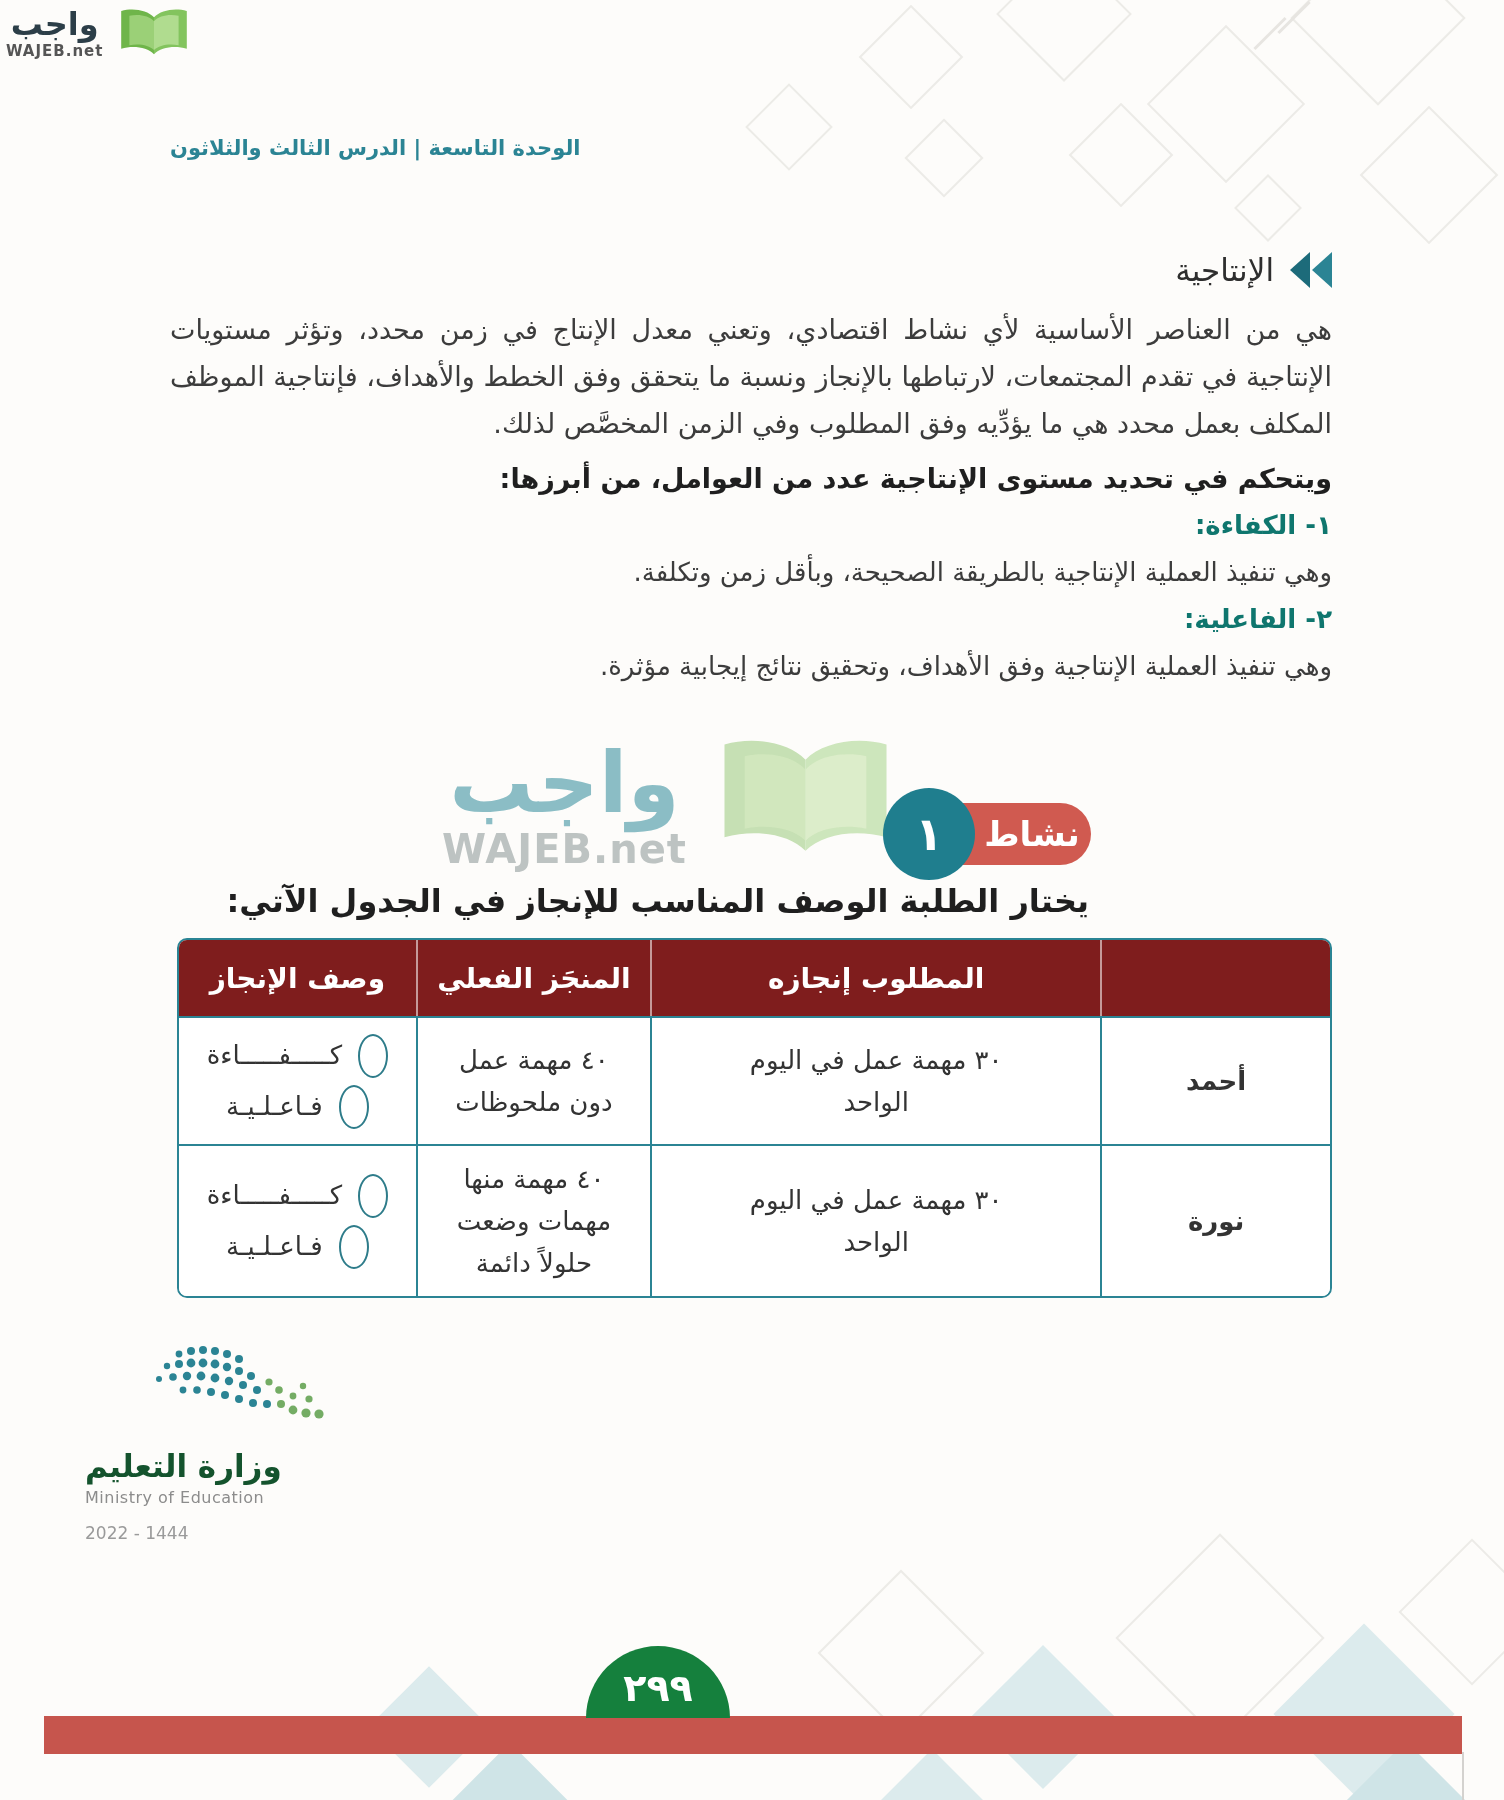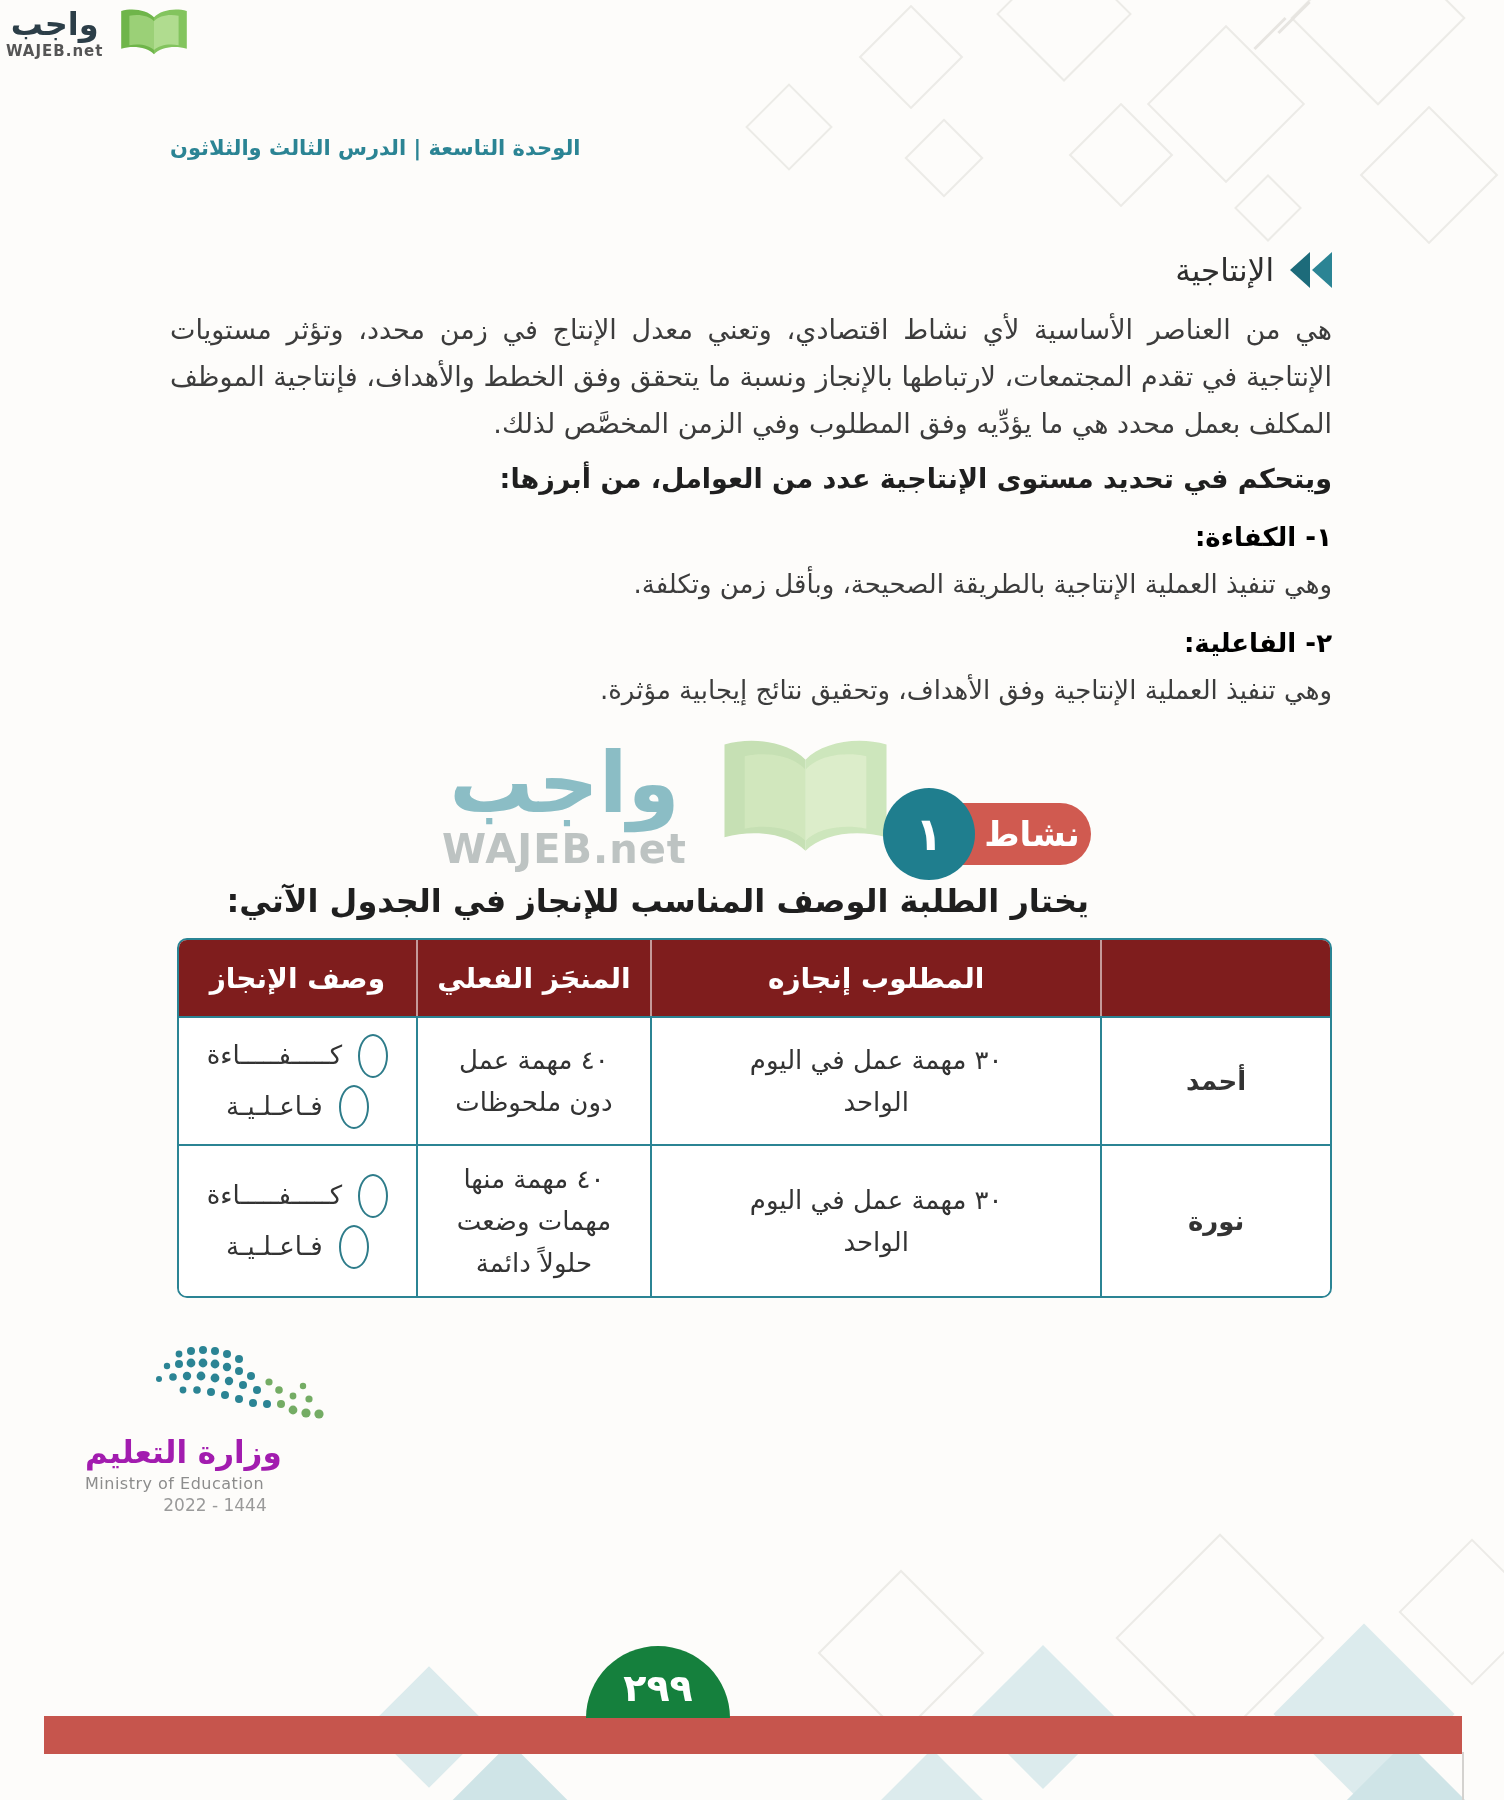--- a/index.html
+++ b/index.html
@@ -25,21 +25,21 @@
   .lesson-header { position:absolute; left:170px; top:136px; font-size:21px; font-weight:bold; color:#2b8494; z-index:2; white-space:nowrap; }
 
   
   .section-head { position:absolute; right:172px; top:252px; display:flex; align-items:center; gap:14px; z-index:2; }
   .section-head h1 { font-size:31px; font-weight:normal; color:#2e2e2e; }
   .chev { display:inline-flex; }
 
   .body-text { position:absolute; right:172px; top:306px; width:1162px; z-index:2; font-size:27px; line-height:47px; }
   .body-text .par { text-align:justify; color:#3c3c3c; }
   .bold-line { font-weight:bold; color:#1f1f1f; margin-top:8px; }
-  .factor-title { font-weight:bold; color:#000000; font-size:26px; margin-top:12px; }
+  .factor-title { font-weight:bold; color:#0f766e; font-size:26px; margin-top:0; }
   .factor-text { color:#3c3c3c; font-size:26px; }
 
   
   .watermark { position:absolute; left:442px; top:736px; display:flex; direction:ltr; align-items:center; gap:16px; opacity:0.55; z-index:1; }
   .wm-text { text-align:center; }
   .wm-ar { font-size:84px; font-weight:bold; color:#2f8b9b; line-height:86px; }
   .wm-en { font-size:40px; font-weight:bold; color:#8a9595; letter-spacing:1px; }
 
   
   .activity-badge { position:absolute; left:883px; top:788px; width:208px; height:92px; z-index:2; }
@@ -65,23 +65,23 @@
   .req-cell { padding:0 72px; }
   .act-cell { padding:0 16px; }
   .desc-cell { padding:6px 10px; }
   .option-row { display:flex; align-items:flex-start; justify-content:center; gap:16px; margin:7px 0; }
   .oval { width:30px; height:44px; border:2px solid #2e7c8a; border-radius:50%; background:#fff; flex:0 0 auto; cursor:pointer; }
   .option-label { font-size:26px; color:#333; }
 
   
   .moe { position:absolute; left:85px; top:1342px; width:260px; direction:ltr; text-align:left; z-index:5; }
   .moe-dots { margin-left:58px; }
-  .moe-ar { font-size:31px; font-weight:bold; color:#a21caf; margin-top:2px; }
+  .moe-ar { font-size:31px; font-weight:bold; color:#14532d; margin-top:16px; }
   .moe-en { font-size:16px; color:#8c8c8c; letter-spacing:0.5px; margin-top:4px; }
-  .moe-year { font-size:17px; color:#9a9a9a; margin-top:2px;text-align:center; }
+  .moe-year { font-size:17px; color:#9a9a9a; margin-top:16px; }
 
   .page-num { position:absolute; left:586px; top:1646px; width:144px; height:72px; background:#15803d;
               border-radius:144px 144px 0 0; display:flex; align-items:flex-end; justify-content:center;
               color:#fff; font-size:38px; font-weight:bold; padding-bottom:8px; z-index:6; }
   .red-bar { position:absolute; left:44px; top:1716px; width:1418px; height:38px; background:#c6554d; z-index:5; }
 </style>
 </head>
 <body>
 
 <div class="page">

